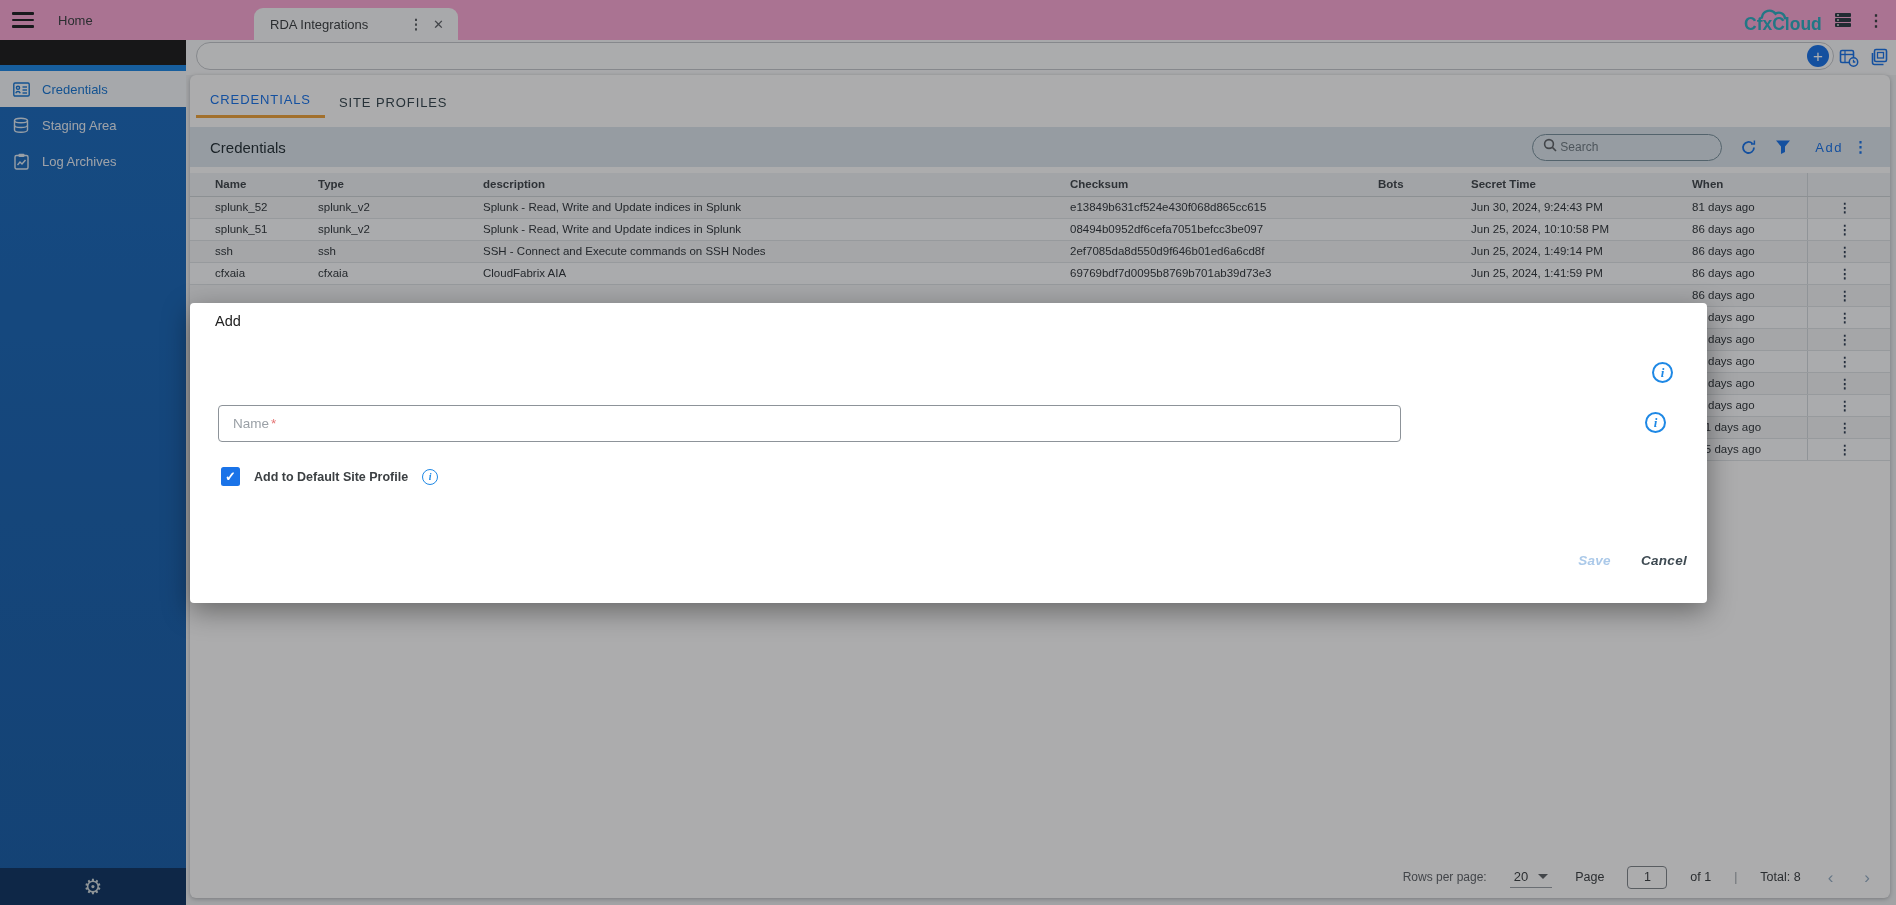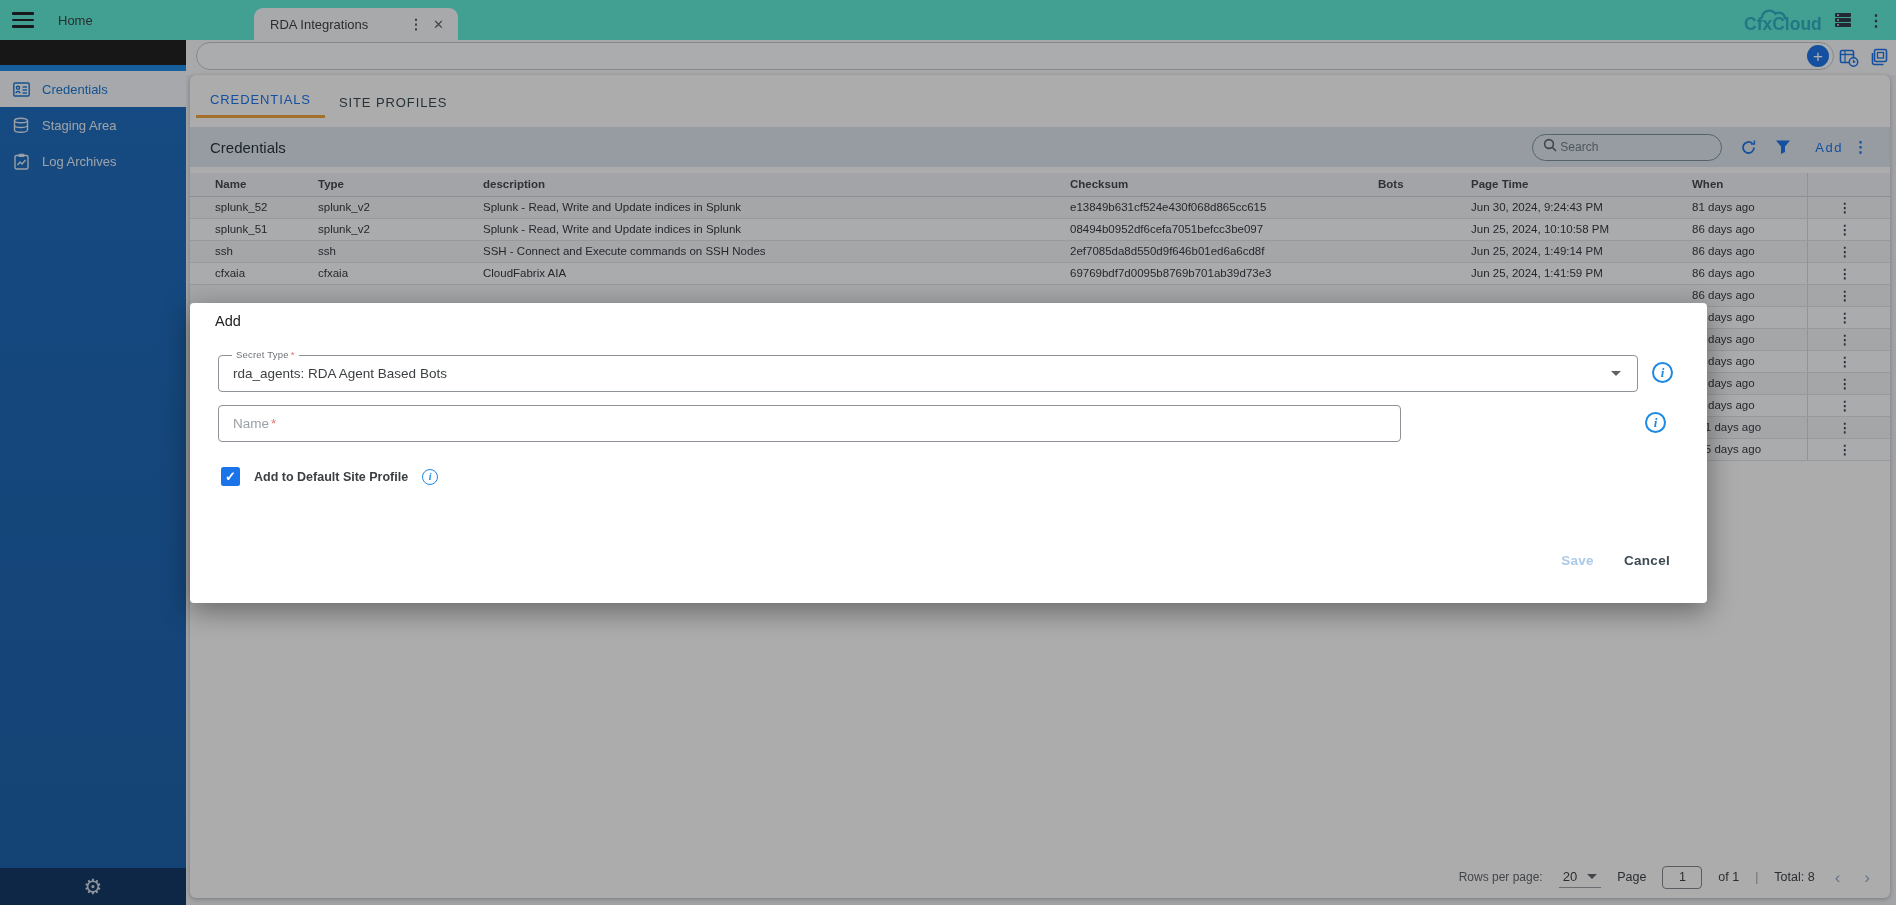--- a/index.html
+++ b/index.html
@@ -1,20 +1,20 @@
 <!DOCTYPE html>
 <html><head>
 <meta charset="utf-8">
 <style>
   html,body{margin:0;padding:0;background:#cfd2d5;}
   *{box-sizing:border-box;font-family:"Liberation Sans",sans-serif;}
   .app{position:relative;width:1896px;height:905px;background:#edeff1;overflow:hidden;}
 
   
-  .topbar{position:absolute;top:0;left:0;right:0;height:40px;background:#5eead4;}
+  .topbar{position:absolute;top:0;left:0;right:0;height:40px;background:#f9a8d4;}
   .hamburger{position:absolute;left:12px;top:12px;width:22px;height:16px;display:flex;flex-direction:column;justify-content:space-between;cursor:pointer;}
   .hamburger span{display:block;height:2.6px;background:#202124;border-radius:1px;}
   .home-tab{position:absolute;left:48px;top:0;height:40px;display:flex;align-items:center;font-size:13px;color:#3c4043;padding:0 10px;}
   .active-tab{position:absolute;left:254px;top:8px;width:204px;height:32px;background:#f7f8f9;border-radius:9px 9px 0 0;display:flex;align-items:center;padding:0 10px 0 16px;}
   .active-tab .tab-title{font-size:13px;color:#3c4043;flex:1;}
   .tab-kebab{color:#5f6368;font-size:14px;font-weight:bold;padding:0 6px;cursor:pointer;}
   .tab-close{color:#5f6368;font-size:13px;padding:0 4px;cursor:pointer;}
   .topbar-right{position:absolute;right:8px;top:0;height:40px;display:flex;align-items:center;gap:12px;}
   .logo{display:flex;align-items:flex-start;}
   .icon-btn{cursor:pointer;display:flex;align-items:center;justify-content:center;}
@@ -56,21 +56,21 @@
   table.grid{border-collapse:collapse;table-layout:fixed;width:1700px;margin-top:6px;font-size:11.5px;}
   table.grid th{background:#eef1f3;color:#41474d;font-weight:700;text-align:left;height:23px;padding:0 8px 0 0;border-bottom:1px solid #ccd2d6;}
   table.grid th:first-child,table.grid td:first-child{padding-left:25px;}
   table.grid td{height:22px;padding:0 8px 0 0;color:#31373c;border-bottom:1px solid #dde1e4;overflow:hidden;white-space:nowrap;text-overflow:ellipsis;}
   table.grid tbody tr:nth-child(odd){background:#f2f4f5;}
   table.grid tbody tr:nth-child(even){background:#fafbfc;}
   td.link{color:#1667c5;cursor:pointer;}
   th.actions,td.actions{border-left:1px solid #d3d9dd;text-align:center;padding:0;}
   .row-kebab{color:#2f3e53;font-weight:bold;font-size:12.5px;cursor:pointer;}
 
-  .pagination{position:absolute;right:16px;bottom:8px;height:26px;display:flex;align-items:center;gap:16px;font-size:12px;color:#5f6368;}
+  .pagination{position:absolute;right:16px;bottom:8px;height:26px;display:flex;align-items:center;gap:23px;font-size:12px;color:#5f6368;}
   .rpp-val{color:#3c4043;border-bottom:1px solid #9aa0a6;padding:2px 4px 3px;display:flex;align-items:center;gap:10px;cursor:pointer;font-size:13px;}
   .caret-down{width:0;height:0;border-left:5px solid transparent;border-right:5px solid transparent;border-top:5px solid #5f6368;}
   .page-word{color:#3c4043;font-size:12.5px;}
   .page-box{width:40px;height:23px;border:1px solid #80868b;border-radius:4px;text-align:center;font-size:12.5px;color:#3c4043;background:transparent;outline:none;}
   .pg-sep{color:#9aa0a6;}
   .pg-chevron{font-size:17px;color:#95adc3;padding:0 4px;cursor:pointer;line-height:1;}
 
   
   .overlay{position:absolute;inset:0;background:rgba(8,10,12,.33);z-index:50;}
   .modal{position:absolute;left:190px;top:303px;width:1517px;height:300px;background:#fff;border-radius:4px;box-shadow:0 8px 28px rgba(0,0,0,.4);z-index:60;}
@@ -84,21 +84,21 @@
   .fplaceholder{font-size:13.5px;color:#9aa0a6;padding-left:14px;flex:1;}
   .select-caret{width:0;height:0;border-left:5px solid transparent;border-right:5px solid transparent;border-top:5.5px solid #5f6368;margin-right:16px;}
   .info{border-radius:50%;display:flex;align-items:center;justify-content:center;color:#1e88e5;font-family:"Liberation Serif",serif;font-style:italic;font-weight:bold;cursor:pointer;}
   .info-lg{position:absolute;width:21px;height:21px;border:2px solid #1e88e5;font-size:13px;}
   .i1{left:1462px;top:59px;}
   .i2{left:1455px;top:109px;}
   .info-sm{width:16px;height:16px;border:1.5px solid #1e88e5;font-size:10px;}
   .cb-row{position:absolute;left:31px;top:164px;display:flex;align-items:center;gap:14px;}
   .checkbox{width:19px;height:19px;background:#1a73e8;border-radius:2.5px;display:flex;align-items:center;justify-content:center;color:#fff;font-size:13px;font-weight:bold;cursor:pointer;}
   .cb-label{font-size:12.5px;color:#3c4043;font-weight:bold;}
-  .modal-actions{position:absolute;right:37px;top:250px;display:flex;align-items:center;gap:30px;}
+  .modal-actions{position:absolute;right:20px;top:250px;display:flex;align-items:center;gap:30px;font-style:italic;}
   .btn{font-size:13.5px;font-weight:600;letter-spacing:.3px;cursor:pointer;}
   .btn-save{color:#abc9e9;}
   .btn-cancel{color:#3e4a52;}
 </style>
 </head>
 <body>
 
 <div class="app">
 
   <div class="topbar">
@@ -249,21 +249,21 @@
             <col style="width:115px">
             <col style="width:83px">
         </colgroup>
         <thead>
           <tr>
             <th>Name</th>
             <th>Type</th>
             <th>description</th>
             <th>Checksum</th>
             <th>Bots</th>
-            <th>Page Time</th>
+            <th>Secret Time</th>
             <th>When</th>
             <th class="actions"></th>
           </tr>
         </thead>
         <tbody>
             <tr>
               <td class="link">splunk_52</td>
               <td>splunk_v2</td>
               <td>Splunk - Read, Write and Update indices in Splunk</td>
               <td>e13849b631cf524e430f068d865cc615</td>
@@ -400,27 +400,20 @@
         <span class="pg-chevron">›</span>
       </div>
     </div>
   </div>
 
   <div class="overlay"></div>
 
   <div class="modal">
     <div class="modal-title">Add</div>
 
-    <div class="mfield f-secret">
-      <span class="notch-label">
-        <span>Secret Type</span><span class="req">*</span>
-      </span>
-      <span class="fvalue">rda_agents: RDA Agent Based Bots</span>
-      <span class="select-caret"></span>
-    </div>
     <div class="info info-lg i1">i</div>
 
     <div class="mfield f-name">
       <span class="fplaceholder">
         <span>Name</span><span class="req">*</span>
       </span>
     </div>
     <div class="info info-lg i2">i</div>
 
     <div class="cb-row">

